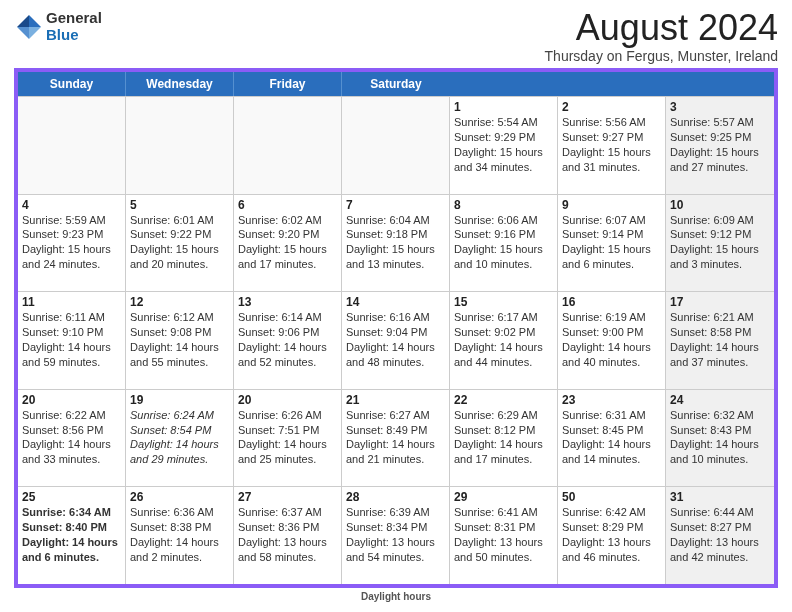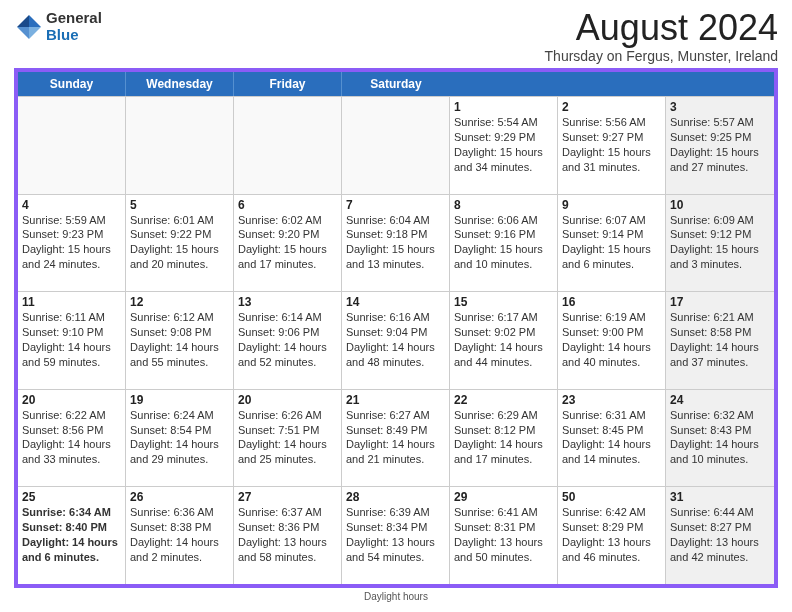--- a/index.html
+++ b/index.html
@@ -107,20 +107,21 @@
     .cell-content {
       font-size: 11px;
       line-height: 1.35;
       color: #333;
     }
     .footer-note {
       font-size: 10px;
       color: #555;
       text-align: center;
       margin-top: 3px;
+      font-weight: bold;
     }
   </style>
 </head>
 <body>
 
 <div class="page">
   <div class="header">
     <div class="logo">
       <svg class="logo-icon" viewBox="0 0 40 40">
         <rect x="0" y="0" width="40" height="40" fill="none"></rect>
@@ -280,21 +281,21 @@
         <div class="cal-row">
           <div class="cal-cell">
             <div class="day-num">20</div>
             <div class="cell-content" style="white-space: pre-line;">Sunrise: 6:22 AM
 Sunset: 8:56 PM
 Daylight: 14 hours
 and 33 minutes.</div>
           </div>
           <div class="cal-cell">
             <div class="day-num">19</div>
-            <div class="cell-content" style="white-space: pre-line;">Sunrise: 6:24 AM
+            <div class="cell-content" style="white-space: pre-line; font-style: italic;">Sunrise: 6:24 AM
 Sunset: 8:54 PM
 Daylight: 14 hours
 and 29 minutes.</div>
           </div>
           <div class="cal-cell">
             <div class="day-num">20</div>
             <div class="cell-content" style="white-space: pre-line;">Sunrise: 6:26 AM
 Sunset: 7:51 PM
 Daylight: 14 hours
 and 25 minutes.</div>

